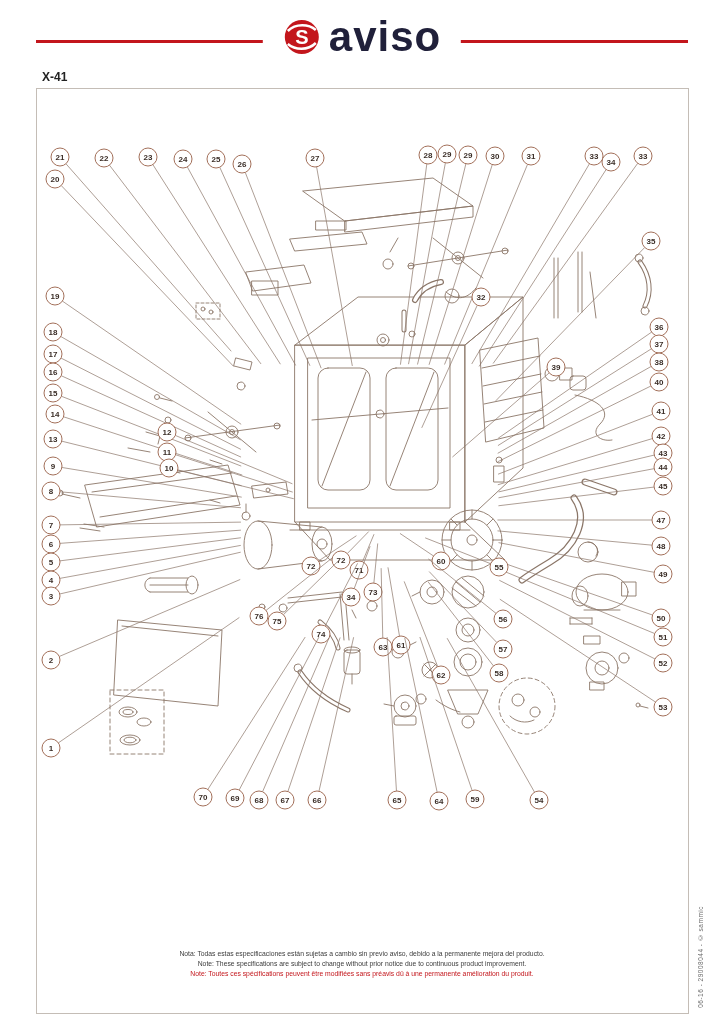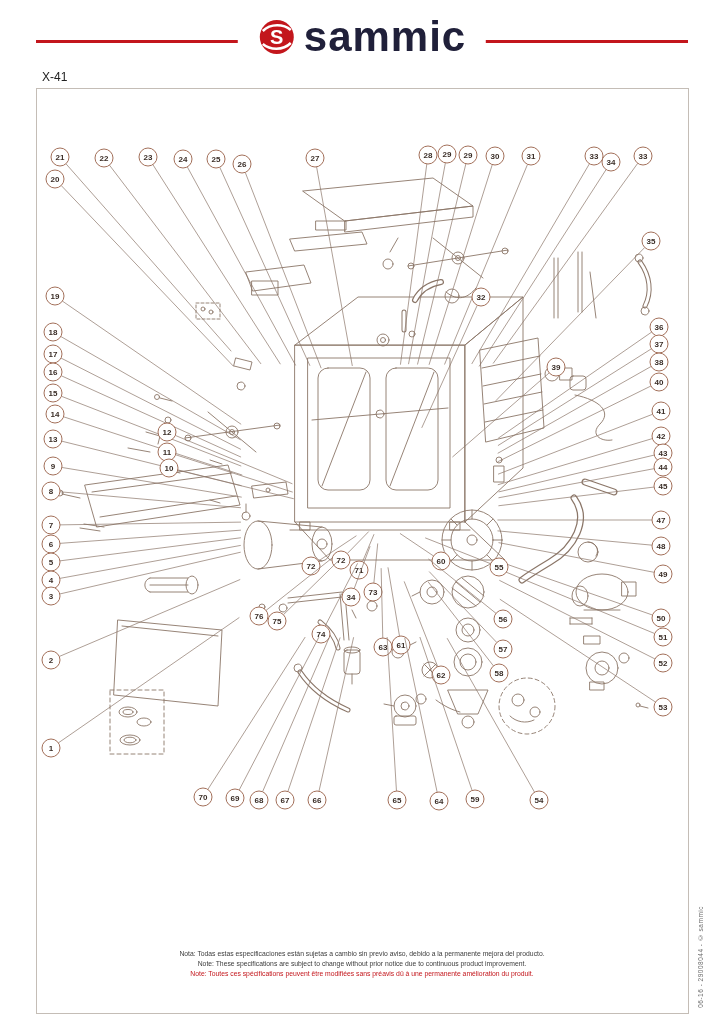--- a/index.html
+++ b/index.html
@@ -7,21 +7,21 @@
     width:724px; height:1024px; position:relative; overflow:hidden;
     background:#ffffff;
     font-family:"Liberation Sans", sans-serif;
   }
   .red-rule { position:absolute; left:36px; width:652px; top:40px; height:3px; background:#c3161c; }
   .logo-wrap {
     position:absolute; top:16px; left:50%; transform:translateX(-50%);
     background:#ffffff; padding:0 20px; display:flex; align-items:center; gap:8px; z-index:2;
   }
   .brand-text { font-size:42px; font-weight:bold; color:#20203a; letter-spacing:1px; line-height:1; }
-  .model-label { position:absolute; left:42px; top:70px; font-size:12px; font-weight:normal; color:#222222; }
+  .model-label { position:absolute; left:42px; top:70px; font-size:12px; font-weight:bold; color:#222222; }
   .frame { position:absolute; left:36px; top:88px; width:651px; height:924px; border:1px solid #c4bdb6; }
   svg.diagram { position:absolute; left:0; top:0; width:724px; height:1024px; }
   .notes { position:absolute; left:0; right:0; top:949px; text-align:center; font-size:6.8px; color:#3c3c3c; line-height:1.45; z-index:3; }
   .note-fr { color:#c3161c; }
   .side-text {
     position:absolute; right:20px; bottom:16px;
     writing-mode:vertical-rl; transform:rotate(180deg);
     font-size:6.5px; color:#6b6b6b; letter-spacing:0.5px; z-index:3;
   }
 </style>
@@ -29,21 +29,21 @@
 <body>
 
 <div class="red-rule"></div>
 <div class="logo-wrap">
   <svg width="38" height="38" viewBox="0 0 38 38">
     <circle cx="19" cy="19" r="17" fill="#c3161c"></circle>
     <path d="M5,13 C13,5 26,6 33,12" stroke="#ffffff" stroke-width="2.5" fill="none"></path>
     <path d="M33,25 C25,33 12,32 5,26" stroke="#ffffff" stroke-width="2.5" fill="none"></path>
     <text x="19" y="26" text-anchor="middle" font-size="20" font-weight="bold" fill="#ffffff">S</text>
   </svg>
-  <span class="brand-text">sammic</span>
+  <span class="brand-text">aviso</span>
 </div>
 <div class="model-label">X-41</div>
 <div class="frame"></div>
 
 <svg class="diagram" viewBox="0 0 724 1024">
   <g stroke="#8b7668" stroke-width="0.9" fill="none" stroke-linecap="round" stroke-linejoin="round">
 
     <path d="M303,191 L433,178 L473,206 L345,221 Z"></path>
     <path d="M345,221 L473,206 L473,217 L345,232 Z"></path>
     <rect x="316" y="221" width="30" height="9"></rect>

